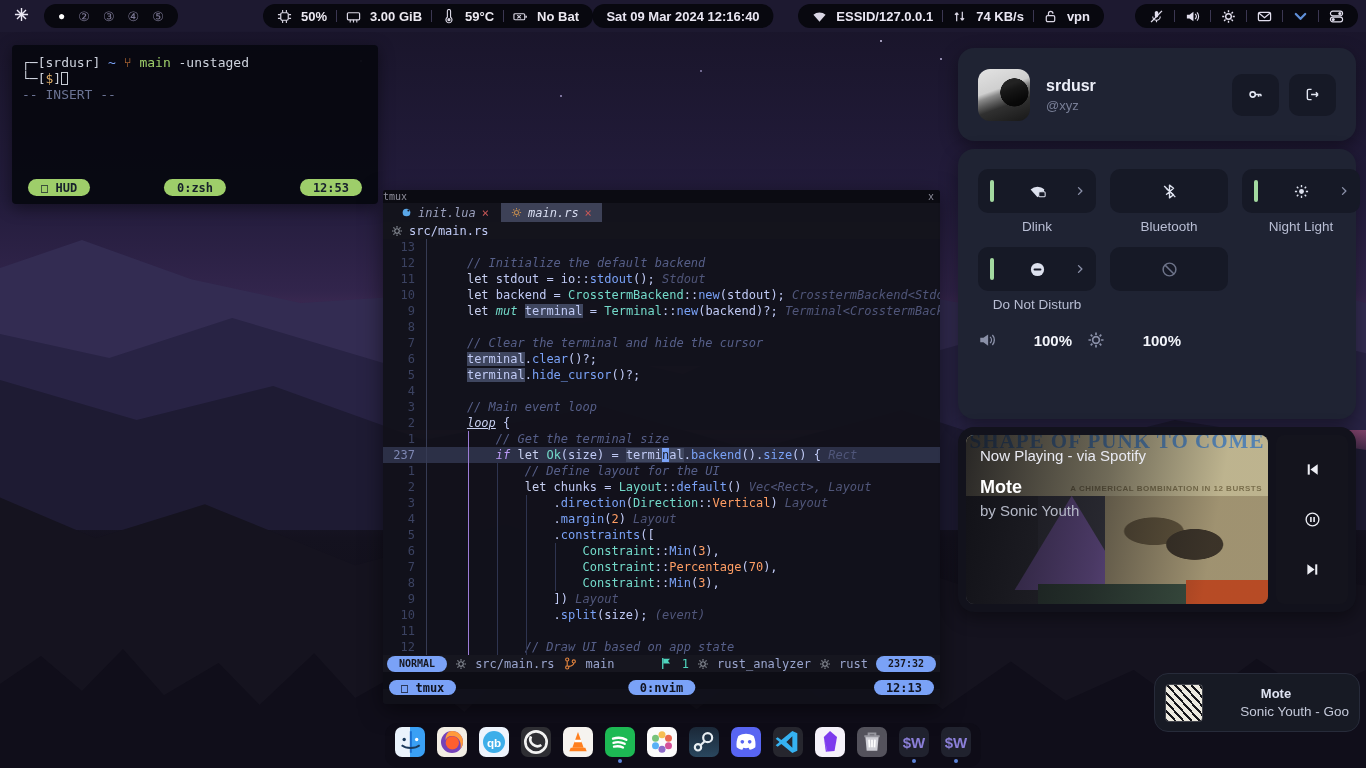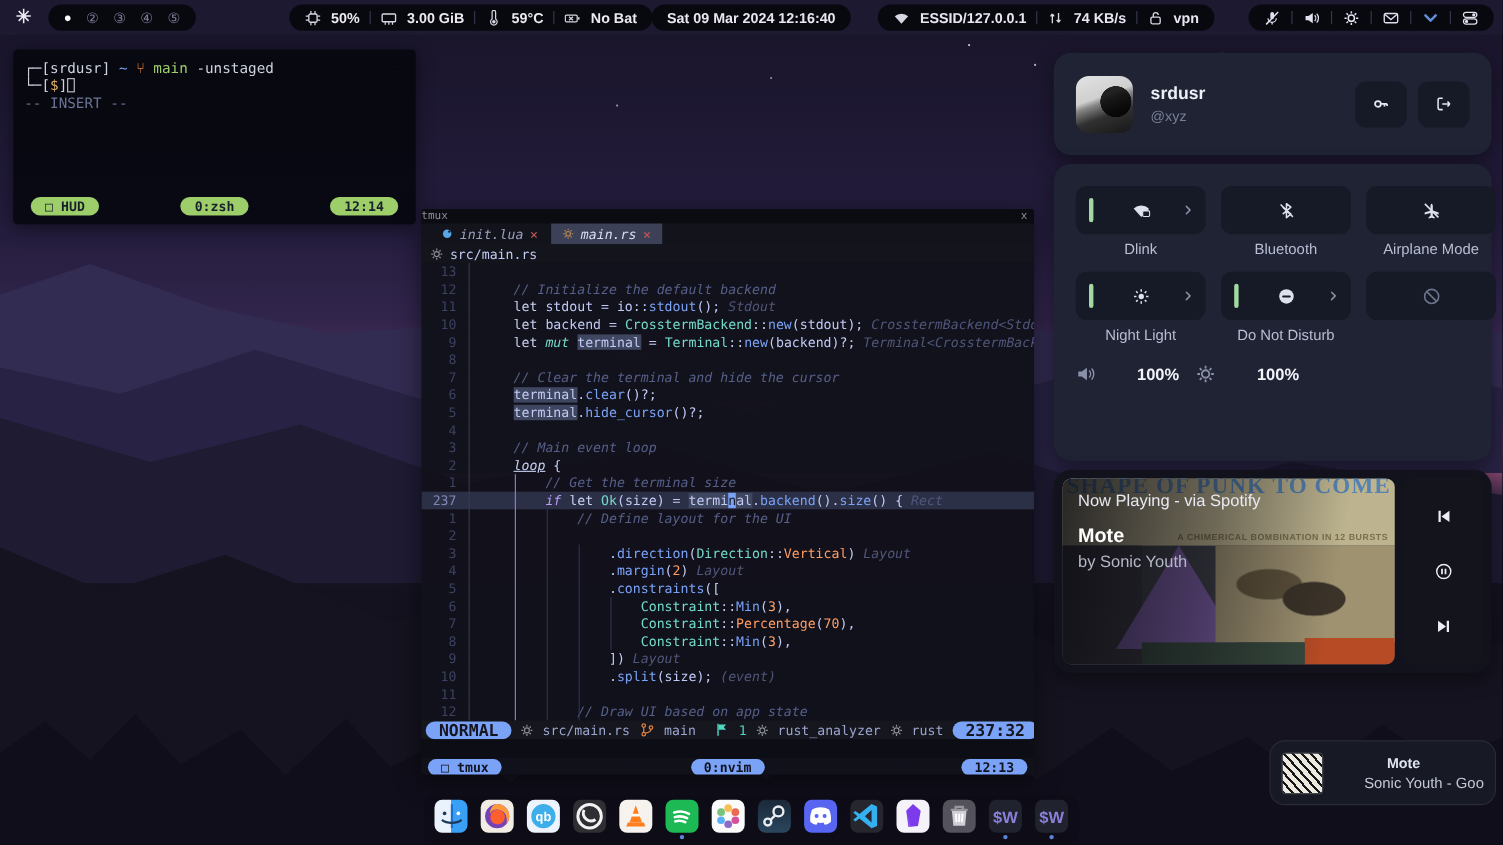--- a/index.html
+++ b/index.html
@@ -71,27 +71,27 @@
   .lt { color:#c8d0f0; }
   .lp { color:#c8d0f0; font-style:italic; text-decoration:underline; }
   .ty { color:#73daca; } .fn { color:#7aa2f7; } .nu { color:#ff9e64; } .en { color:#ff9e64; }
   .mu { color:#73daca; font-style:italic; }
   .hn { color:#50567a; font-style:italic; }
   .hi { background:#3f465f; }
   .cu { background:#7aa2f7; color:#1a1b26; }
   .guide { position:absolute; width:1px; background:#2e3450; }
   .guide.purple { background:#9d7cd8; }
   #statusline { height:17px; background:#16161f; display:flex; align-items:center; gap:8px; padding:0 4px; font-size:12px; color:#9aa5ce; }
-  .bpill { height:16px; background:#7aa2f7; color:#16161e; border-radius:8px; font-weight:bold; display:flex; align-items:center; padding:0 12px; font-size:15px; }
+  .bpill { height:16px; background:#7aa2f7; color:#16161e; border-radius:8px; font-weight:bold; display:flex; align-items:center; padding:0 12px; font-size:10px; }
   #statusline .ic { color:#8a8f98; }
   #statusline .branch-ic { color:#e0823d; } #statusline .diag { color:#4fd6be; }
   #statusline .spacer { flex:1; }
   #cwdline { height:16px; background:#14141c; color:#c0caf5; font-size:12px; display:flex; align-items:center; padding-left:6px; }
   #tmuxbar { height:17px; background:#0d0d15; position:relative; }
-  .tpill { position:absolute; top:18px; height:15px; background:#7aa2f7; color:#10131f; border-radius:8px; font-size:12px; font-weight:bold; display:flex; align-items:center; gap:5px; padding:0 12px; }
+  .tpill { position:absolute; top:8px; height:15px; background:#7aa2f7; color:#10131f; border-radius:8px; font-size:12px; font-weight:bold; display:flex; align-items:center; gap:5px; padding:0 12px; }
   #tmux-left { left:6px; } #tmux-mid { left:50%; transform:translateX(-50%); } #tmux-right { right:6px; }
 
   
   .card { position:absolute; left:958px; width:398px; background:#1f2333; border-radius:16px; box-shadow:0 6px 18px rgba(0,0,0,.4); }
   #user-card { top:48px; height:93px; display:flex; align-items:center; padding:0 20px; }
   #avatar { width:52px; height:52px; border-radius:12px; flex:none;
     background:linear-gradient(160deg,#e3e3e3 0%,#cfcfcf 38%,#8a8a8a 46%,#5f5f5f 55%,#303030 66%,#171717 100%),radial-gradient(circle at 70% 45%, #2a2a2a 0 30%, transparent 31%);
     background-blend-mode:multiply; }
   #user-names { margin-left:16px; }
   #user-name { color:#eceef8; font-size:16px; font-weight:bold; }
@@ -294,21 +294,21 @@
         </span>
     </div>
   </header>
 
   <section id="term">
     <div class="tl t1"><span>┌─[</span><span>srdusr</span><span>] </span><span class="c-path">~ </span><span class="c-branch">⑂ </span><span class="c-main">main</span><span> -unstaged</span></div>
     <div class="tl"><span>└─[</span><span class="c-dollar">$</span><span>]</span><span class="t-cursor"></span></div>
     <div class="tl c-insert">-- INSERT --</div>
     <div class="gpill" id="term-bar-left">□ HUD</div>
     <div class="gpill" id="term-bar-mid">0:zsh</div>
-    <div class="gpill" id="term-bar-right">12:14</div>
+    <div class="gpill" id="term-bar-right">12:53</div>
   </section>
 
   <section id="editor">
     <div id="ed-title">
       <span>tmux</span>
       <span class="close-x">x</span>
     </div>
     <div id="tabbar">
         <div class="tab">
           <span class="ic" style="color: rgb(90, 167, 232);">
@@ -349,21 +349,21 @@
         <div class="cl"><span class="ln">8</span><span class="ct"></span></div>
         <div class="cl"><span class="ln">7</span><span class="ct"><span class="cm">    // Clear the terminal and hide the cursor</span></span></div>
         <div class="cl"><span class="ln">6</span><span class="ct"><span>    </span><span class="hi">terminal</span><span>.</span><span class="fn">clear</span><span>()?;</span></span></div>
         <div class="cl"><span class="ln">5</span><span class="ct"><span>    </span><span class="hi">terminal</span><span>.</span><span class="fn">hide_cursor</span><span>()?;</span></span></div>
         <div class="cl"><span class="ln">4</span><span class="ct"></span></div>
         <div class="cl"><span class="ln">3</span><span class="ct"><span class="cm">    // Main event loop</span></span></div>
         <div class="cl"><span class="ln">2</span><span class="ct"><span>    </span><span class="lp">loop</span><span> {</span></span></div>
         <div class="cl"><span class="ln">1</span><span class="ct"><span class="cm">        // Get the terminal size</span></span></div>
         <div class="cl cur"><span class="ln">237</span><span class="ct"><span>        </span><span class="kw">if</span><span> </span><span class="lt">let</span><span> </span><span class="ty">Ok</span><span>(size) = </span><span class="hi">termi</span><span class="cu">n</span><span class="hi">al</span><span>.</span><span class="fn">backend</span><span>().</span><span class="fn">size</span><span>() { </span><span class="hn">Rect</span></span></div>
         <div class="cl"><span class="ln">1</span><span class="ct"><span class="cm">            // Define layout for the UI</span></span></div>
-        <div class="cl"><span class="ln">2</span></div>
+        <div class="cl"><span class="ln">2</span><span class="ct"><span>            </span><span class="lt">let</span><span> chunks = </span><span class="ty">Layout</span><span>::</span><span class="fn">default</span><span>() </span><span class="hn">Vec&lt;Rect&gt;, Layout</span></span></div>
         <div class="cl"><span class="ln">3</span><span class="ct"><span>                .</span><span class="fn">direction</span><span>(</span><span class="ty">Direction</span><span>::</span><span class="en">Vertical</span><span>) </span><span class="hn">Layout</span></span></div>
         <div class="cl"><span class="ln">4</span><span class="ct"><span>                .</span><span class="fn">margin</span><span>(</span><span class="nu">2</span><span>) </span><span class="hn">Layout</span></span></div>
         <div class="cl"><span class="ln">5</span><span class="ct"><span>                .</span><span class="fn">constraints</span><span>([</span></span></div>
         <div class="cl"><span class="ln">6</span><span class="ct"><span>                    </span><span class="ty">Constraint</span><span>::</span><span class="fn">Min</span><span>(</span><span class="nu">3</span><span>),</span></span></div>
         <div class="cl"><span class="ln">7</span><span class="ct"><span>                    </span><span class="ty">Constraint</span><span>::</span><span class="en">Percentage</span><span>(</span><span class="nu">70</span><span>),</span></span></div>
         <div class="cl"><span class="ln">8</span><span class="ct"><span>                    </span><span class="ty">Constraint</span><span>::</span><span class="fn">Min</span><span>(</span><span class="nu">3</span><span>),</span></span></div>
         <div class="cl"><span class="ln">9</span><span class="ct"><span>                ]) </span><span class="hn">Layout</span></span></div>
         <div class="cl"><span class="ln">10</span><span class="ct"><span>                .</span><span class="fn">split</span><span>(size); </span><span class="hn">(event)</span></span></div>
         <div class="cl"><span class="ln">11</span><span class="ct"></span></div>
         <div class="cl"><span class="ln">12</span><span class="ct"><span class="cm">            // Draw UI based on app state</span></span></div>
@@ -473,31 +473,20 @@
               <svg viewBox="0 0 16 16" width="17" height="17">
                 <path d="M4.8 5l7 6-3.8 3V2l3.8 3-7 6" fill="none" stroke="currentColor" stroke-width="1.3" stroke-linejoin="round"></path>
                 <path d="M3 2.8l10.5 10.5" stroke="currentColor" stroke-width="1.3"></path>
               </svg>
             </span>
           </button>
           <div class="t-label">Bluetooth</div>
         </div>
         <div class="cell">
           <button class="toggle">
-            <span class="ic">
-              <svg viewBox="0 0 16 16" width="17" height="17">
-                <path d="M2 9.6l5-1.8V4.4C7 3.3 7.4 2.2 8 2.2s1 1.1 1 2.2v3.4l5 1.8v1.7l-5-1.2v2.2l1.6 1.3v1.2L8 14l-2.6.8v-1.2L7 12.3v-2.2l-5 1.2z" fill="currentColor"></path>
-                <path d="M2.2 2.2l11.6 11.6" stroke="currentColor" stroke-width="1.4"></path>
-              </svg>
-            </span>
-          </button>
-          <div class="t-label">Airplane Mode</div>
-        </div>
-        <div class="cell">
-          <button class="toggle">
             <span class="bar"></span>
             <span class="ic">
               <svg viewBox="0 0 16 16" width="17" height="17">
                 <circle cx="8" cy="8" r="2.3" fill="currentColor"></circle>
                 <path d="M8 1.8v2.1M8 12.1v2.1M1.8 8h2.1M12.1 8h2.1M3.6 3.6L5 5M11 11l1.4 1.4M12.4 3.6L11 5M5 11l-1.4 1.4" stroke="currentColor" stroke-width="1.3"></path>
               </svg>
             </span>
             <span class="chev ic">
               <svg viewBox="0 0 16 16" width="12" height="12">
                 <path d="M6 3.5L10.5 8 6 12.5" fill="none" stroke="currentColor" stroke-width="1.8" stroke-linecap="round" stroke-linejoin="round"></path>

